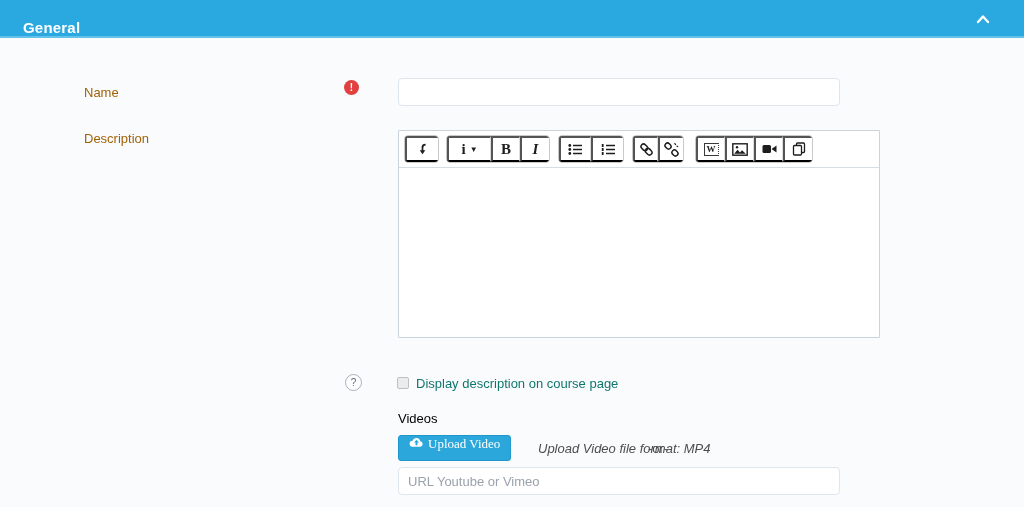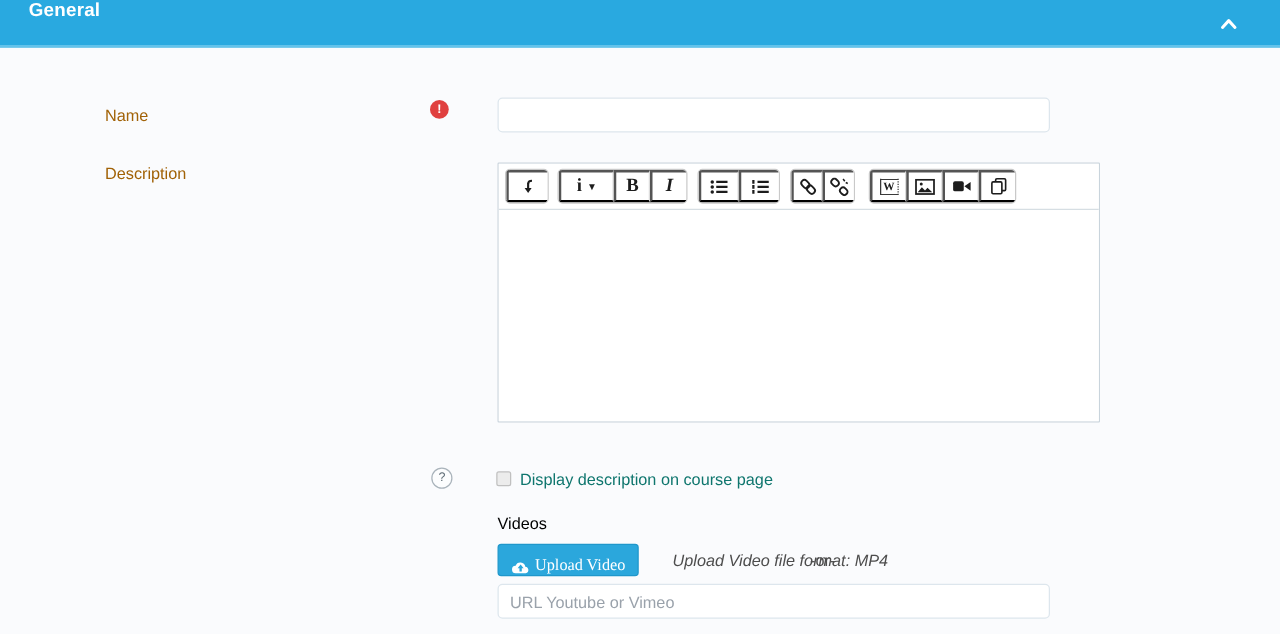--- a/index.html
+++ b/index.html
@@ -9,21 +9,21 @@
     background: #fafbfd;
     position: relative;
     overflow: hidden;
   }
   .screen { position:absolute; inset:0; width:1024px; height:507px; }
 
   
   .section-header {
     position:absolute; top:0; left:0; width:1024px; height:38px;
     background:#29a9e0; border-bottom:2px solid #63c2ea;
-    display:flex; align-items:flex-start; cursor:pointer;
+    display:flex; align-items:flex-end; cursor:pointer;
   }
   .section-title {
     margin-left:23px; color:#ffffff; font-size:15px; font-weight:bold;
     letter-spacing:.2px;
   }
   .chevron-btn {
     position:absolute; right:30px; top:9px; width:22px; height:20px;
     display:flex; align-items:center; justify-content:center;
   }
 
@@ -92,21 +92,21 @@
     background:#ececec; border:1px solid #c0c0c0; border-radius:2px; cursor:pointer;
   }
   .checkbox-label {
     position:absolute; left:416px; top:376px; font-size:13px; color:#0f766e;
   }
 
   
   .upload-btn {
     position:absolute; left:398px; top:435px; height:26px;
     background:#2ba7dc; border:1px solid #1f97cb; border-radius:3px;
-    color:#fff; display:inline-flex; align-items:flex-end; gap:4px;
+    color:#fff; display:inline-flex; align-items:flex-start; gap:4px;
     padding:0 10px; font-family:"Liberation Serif", serif; font-size:13px;
     cursor:pointer;
   }
   .format-hint {
     position:absolute; left:510px; top:441px; font-size:13px;
     font-style:italic; color:#4d4d4d;padding-left:28px;
   }
   .or-text {
     position:absolute; left:648px; top:441px; font-size:13px; color:#4d4d4d;
   }

